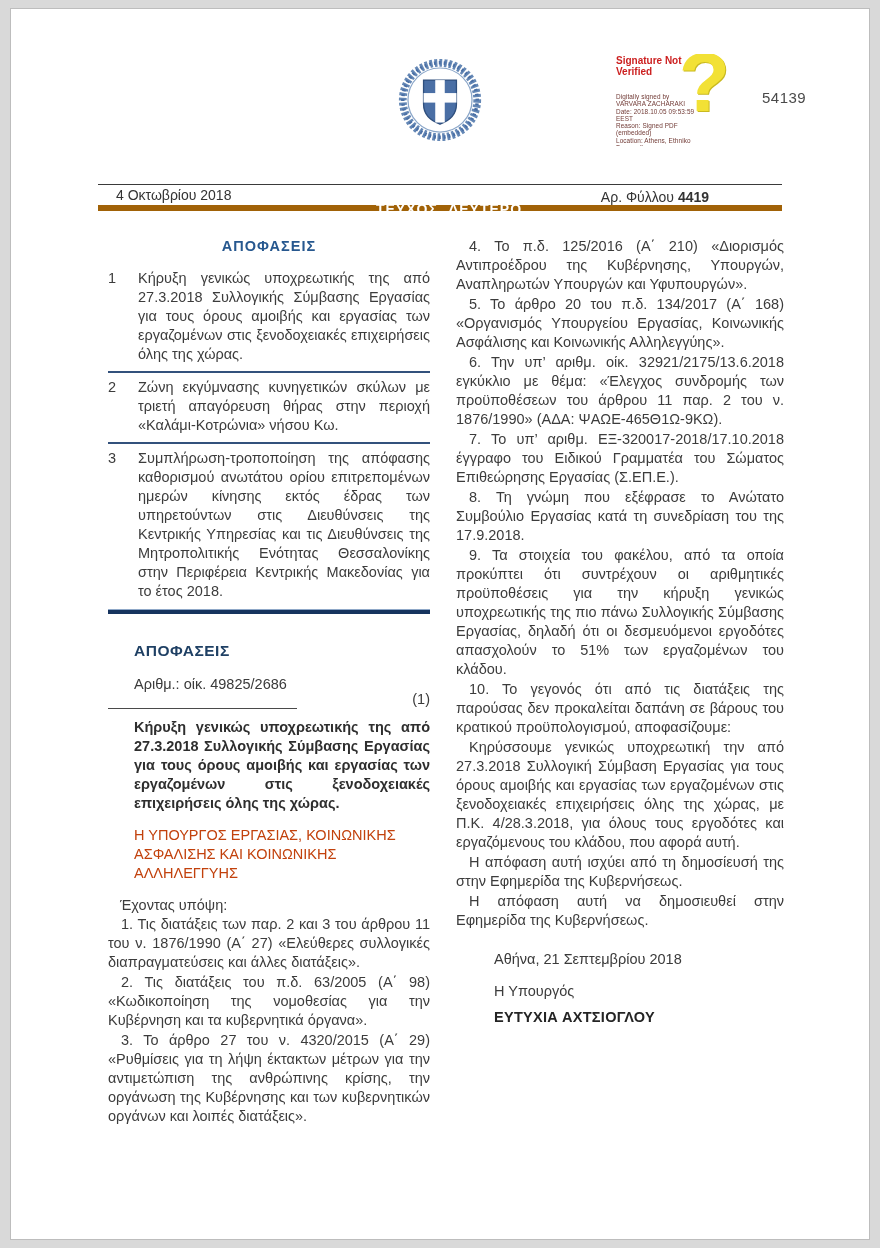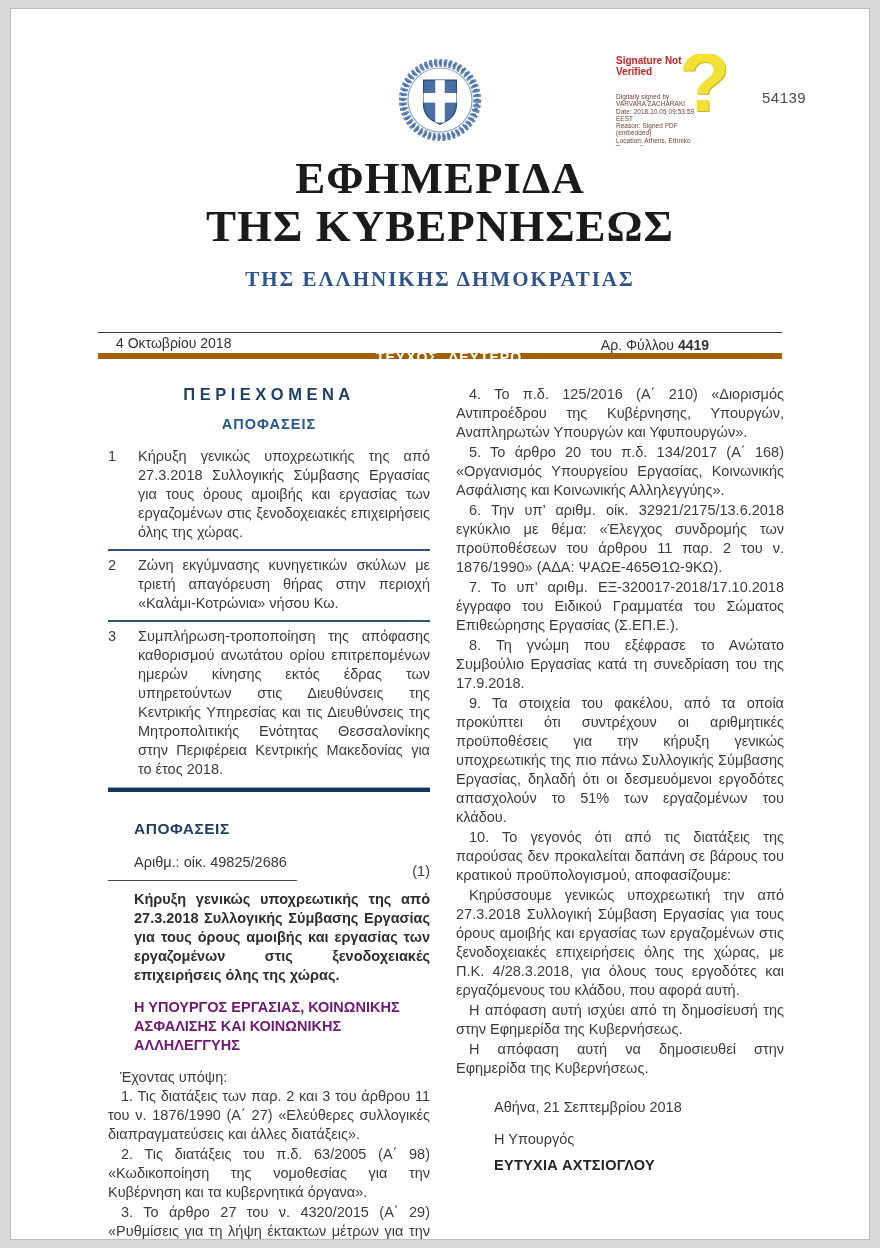--- a/index.html
+++ b/index.html
@@ -101,27 +101,27 @@
   .end-bar {
     height: 5px; background: #16345e; border-top: 1px solid #8fa8c8; margin-top: 1px;
   }
   
   .dec-heading {
     margin: 27px 0 0 26px; color: #1f4064; font-weight: bold;
     font-size: 15.5px; letter-spacing: 0.5px;
   }
   .dec-ref { display: flex; align-items: flex-end; margin-top: 15px; }
   .dec-ref-num {
-    padding: 0 10px 8px 26px; border-bottom: 1.5px solid #4a4a4a; color: #3a3a3a;
+    padding: 0 10px 14px 26px; border-bottom: 1.5px solid #4a4a4a; color: #3a3a3a;
   }
   .dec-ref-index { margin-left: auto; color: #3a3a3a; }
   .dec-title {
     margin: 9px 0 0 26px; font-weight: bold; color: #2e2e2e; text-align: justify;
   }
-  .dec-authority { margin: 13px 0 0 26px; font-weight: bold; color: #701a75; }
+  .dec-authority { margin: 13px 0 0 26px; font-weight: normal; color: #c2410c; }
   .dec-preamble { margin-top: 13px; text-indent: 12px; }
   .body-p { text-indent: 13px; text-align: justify; margin-bottom: 1px; }
   
   .signoff { margin: 20px 0 0 38px; }
   .signoff-date { color: #3a3a3a; }
   .signoff-role { margin-top: 13px; }
   .signoff-name { margin-top: 7px; font-weight: bold; color: #242424; letter-spacing: 0.3px; }
 </style>
 </head>
 <body>
@@ -152,39 +152,33 @@
             <div class="stamp-line">Reason: Signed PDF</div>
             <div class="stamp-line">(embedded)</div>
             <div class="stamp-line">Location: Athens, Ethniko</div>
             <div class="stamp-line">Typografio</div>
           </div>
       </div>
     </div>
     <div class="doc-number">54139</div>
   </div>
 
-  <div class="masthead">
-    <div class="m-title">ΕΦΗΜΕΡΙΔΑ</div>
-    <div class="m-title">ΤΗΣ ΚΥΒΕΡΝΗΣΕΩΣ</div>
-    <div class="m-sub">ΤΗΣ ΕΛΛΗΝΙΚΗΣ ΔΗΜΟΚΡΑΤΙΑΣ</div>
-  </div>
 
   <div class="info-bar">
     <div class="ib-date">4 Οκτωβρίου 2018</div>
     <div class="ib-issue">ΤΕΥΧΟΣ ΔΕΥΤΕΡΟ</div>
     <div class="ib-sheet">
       <span>Αρ. Φύλλου</span>
       <b>4419</b>
     </div>
   </div>
 
   <div class="columns">
 
     <div class="col-left">
-      <div class="toc-heading">ΠΕΡΙΕΧΟΜΕΝΑ</div>
       <div class="toc-subheading">ΑΠΟΦΑΣΕΙΣ</div>
       <div class="toc-items">
 
           <div class="toc-item">
             <span class="toc-num">1</span>
             <span class="toc-text">Κήρυξη γενικώς υποχρεωτικής της από 27.3.2018 Συλλογικής Σύμβασης Εργασίας για τους όρους αμοιβής και εργασίας των εργαζομένων στις ξενοδοχειακές επιχειρήσεις όλης της χώρας.</span>
           </div>
 
           <div class="toc-item">
             <span class="toc-num">2</span>

